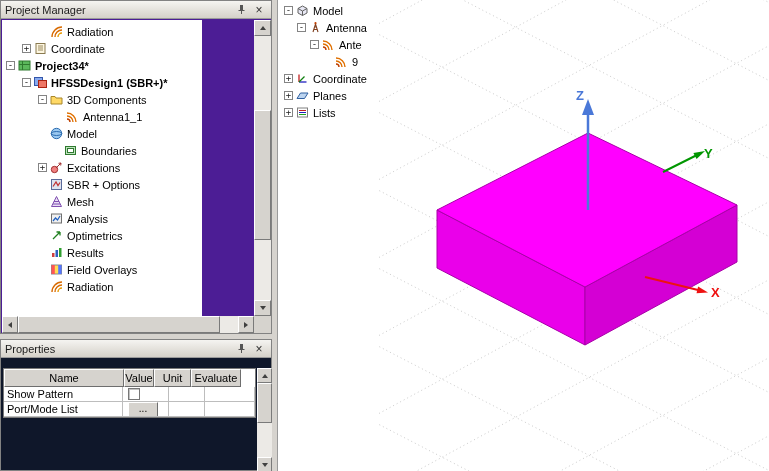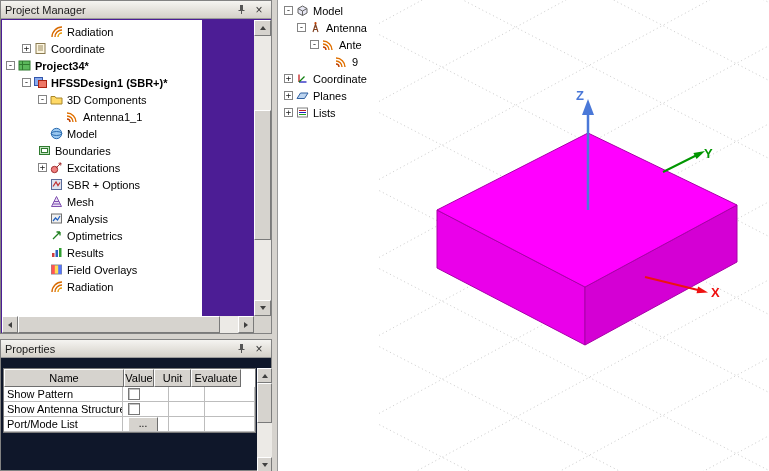--- a/index.html
+++ b/index.html
@@ -255,21 +255,21 @@
       </div>
       <div class="trow" style="top: 105px; left: 48px;">
         <span class="ticon">
           <svg width="13" height="13" viewBox="0 0 13 13">
             <circle cx="6.5" cy="6.5" r="5.2" fill="#9ac8f0" stroke="#2b6cb0"></circle>
             <ellipse cx="6.5" cy="6.5" rx="5.2" ry="2" fill="none" stroke="#2b6cb0"></ellipse>
           </svg>
         </span>
         <span class="lbl">Model</span>
       </div>
-      <div class="trow" style="top: 122px; left: 36px;">
+      <div class="trow" style="top: 122px; left: 62px;">
         <span class="ticon">
           <svg width="13" height="13" viewBox="0 0 13 13">
             <rect x="1.5" y="2.5" width="10" height="8" fill="#bfe3bf" stroke="#2f7a2f"></rect>
             <rect x="3.5" y="4.5" width="6" height="4" fill="#ffffff" stroke="#2f7a2f"></rect>
           </svg>
         </span>
         <span class="lbl">Boundaries</span>
       </div>
       <div class="trow" style="top: 139px; left: 36px;">
         <span class="exp">+</span>
@@ -393,28 +393,20 @@
     </div>
     <div class="prow">
       <div class="pcell" style="width:120px">Show Pattern</div>
       <div class="pcell" style="width:46px">
           <span class="cb"></span>
         </div>
       <div class="pcell" style="width:37px"></div>
       <div class="pcell" style="width:50px"></div>
     </div>
     <div class="prow">
-      <div class="pcell" style="width:120px">Show Antenna Structure</div>
-      <div class="pcell" style="width:46px">
-          <span class="cb"></span>
-        </div>
-      <div class="pcell" style="width:37px"></div>
-      <div class="pcell" style="width:50px"></div>
-    </div>
-    <div class="prow">
       <div class="pcell" style="width:120px">Port/Mode List</div>
       <div class="pcell" style="width:46px">
           <span class="dots-btn">...</span>
         </div>
       <div class="pcell" style="width:37px"></div>
       <div class="pcell" style="width:50px"></div>
     </div>
   </div>
 
   <div class="sb-v" style="left:256px;top:28px;width:15px;height:104px;">

